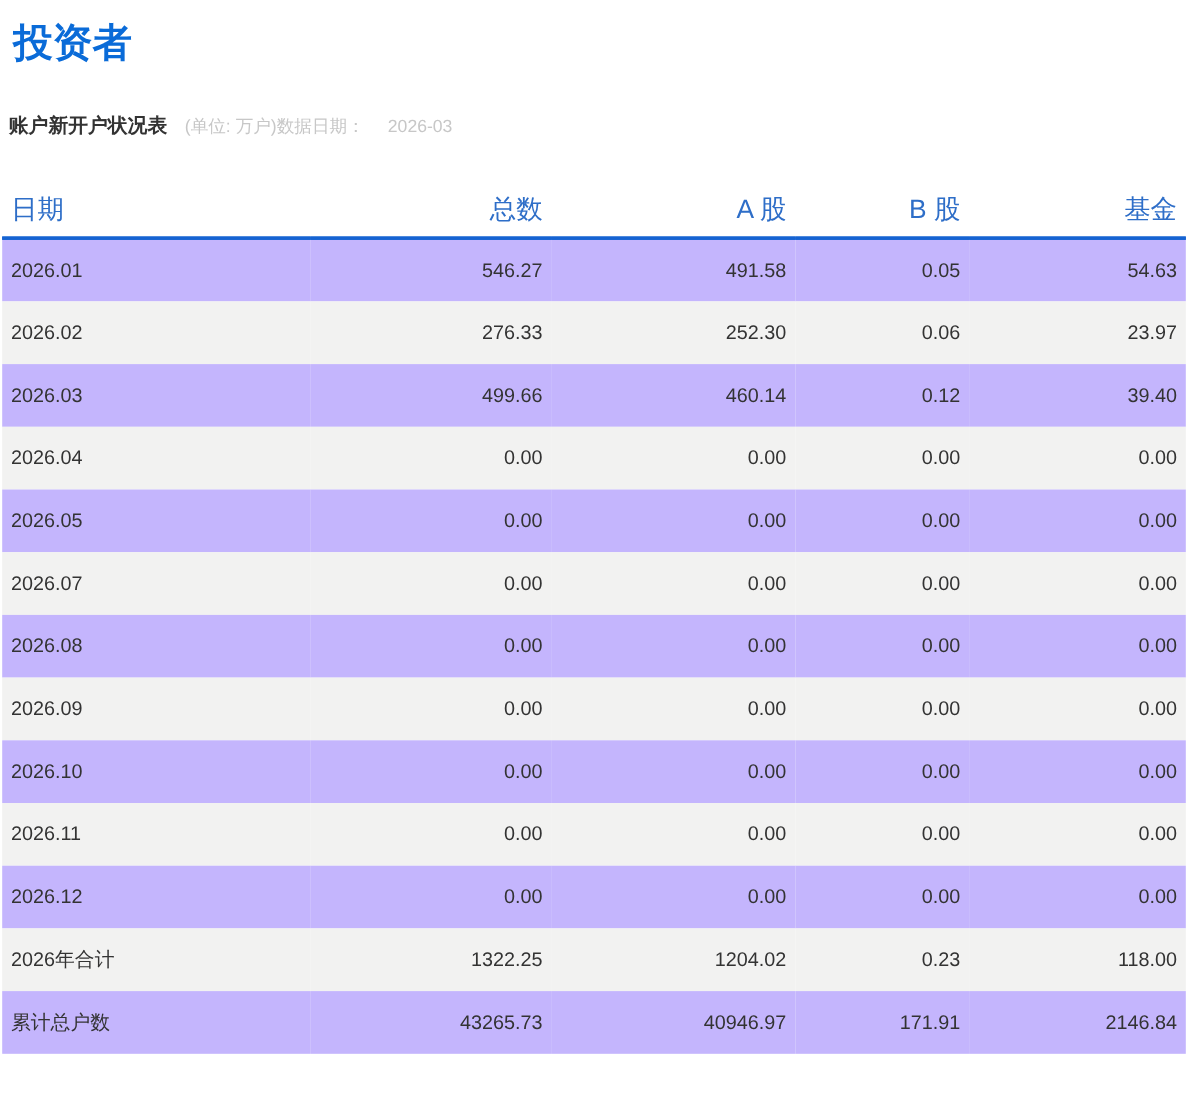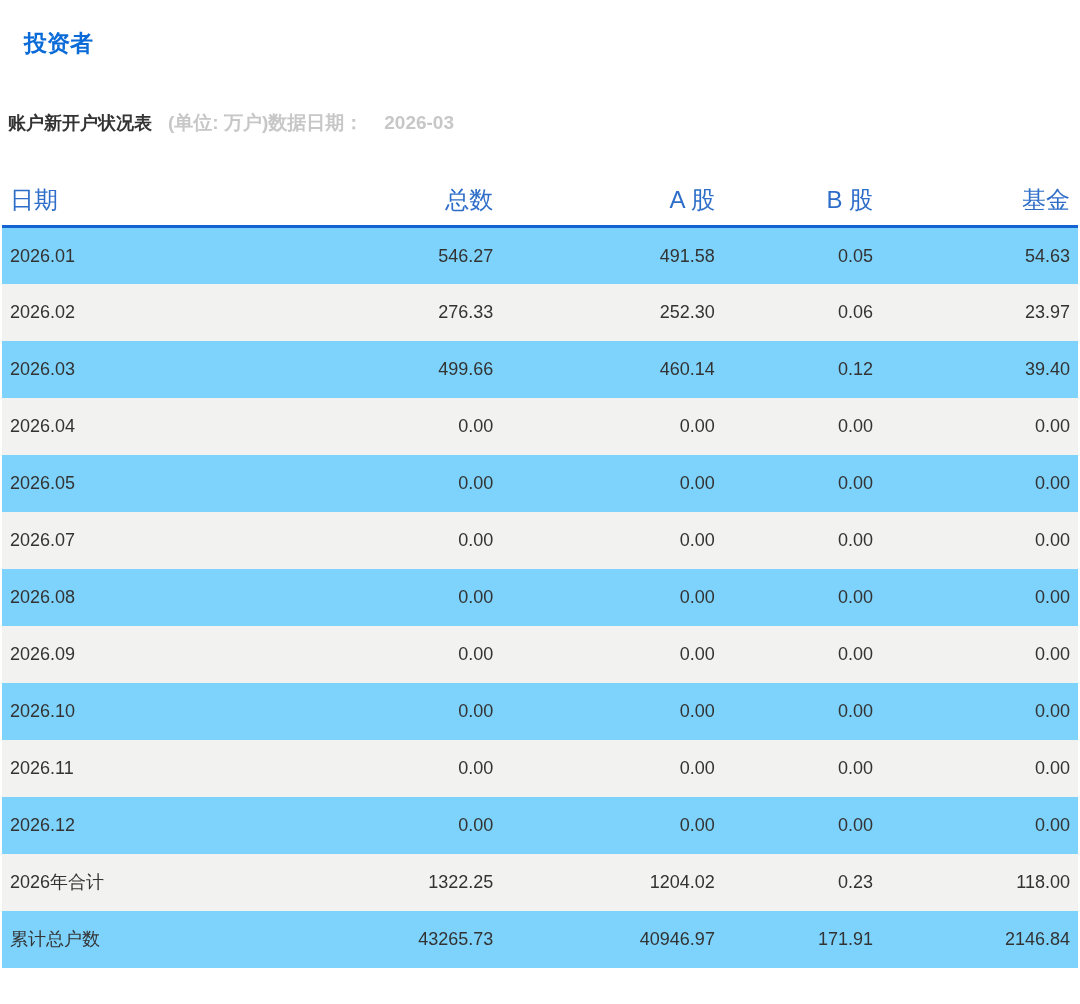--- a/index.html
+++ b/index.html
@@ -14,42 +14,42 @@
   html, body {
     margin: 0; padding: 0;
     background: #ffffff;
     font-family: "Liberation Sans", "DejaVu Sans", sans-serif;
     color: var(--body-text);
   }
   body { width: 1080px; min-height: 1004px; overflow: hidden; }
   .page { padding: 0 2px; }
 
   .section-title {
-    margin: 16px;
+    margin: 4px;
     padding: 14px 6px 0 6px;
-    font-size: 23px;
+    font-size: 36px;
     line-height: 1.15;
     font-weight: bold;
     color: var(--title-blue);
   }
 
   .table-caption {
     padding: 37px 6px 0 6px;
     font-size: 22px;
     white-space: nowrap;
   }
   .table-title {
     font-weight: bold;
     font-size: 18px;
     color: var(--body-text);
   }
   .caption-meta {
     color: var(--caption-muted);
-    font-size: 19px;
-    font-weight: bold;
+    font-size: 16px;
+    font-weight: normal;
   }
   .caption-meta.unit { margin-left: 16px; }
   .caption-meta.date-value { margin-left: 21px; }
 
   table.accounts-table {
     width: 100%;
     border-collapse: collapse;
     margin-top: 24px;
     font-size: 18px;
     table-layout: fixed;
@@ -64,21 +64,21 @@
   }
   .accounts-table th.left { text-align: left; }
   .accounts-table td {
     text-align: right;
     padding: 0 8px;
     height: 57px;
     font-size: 18px;
     color: var(--body-text);
   }
   .accounts-table td.left { text-align: left; }
-  .accounts-table tbody tr { background: #7dd3fc; }
+  .accounts-table tbody tr { background: #c4b5fd; }
   .accounts-table tbody tr:nth-child(even) { background: var(--alt-row-bg); }
 </style>
 </head>
 <body>
 
 <div class="page">
 
   <h1 class="section-title">投资者</h1>
 
   <div class="table-caption">

